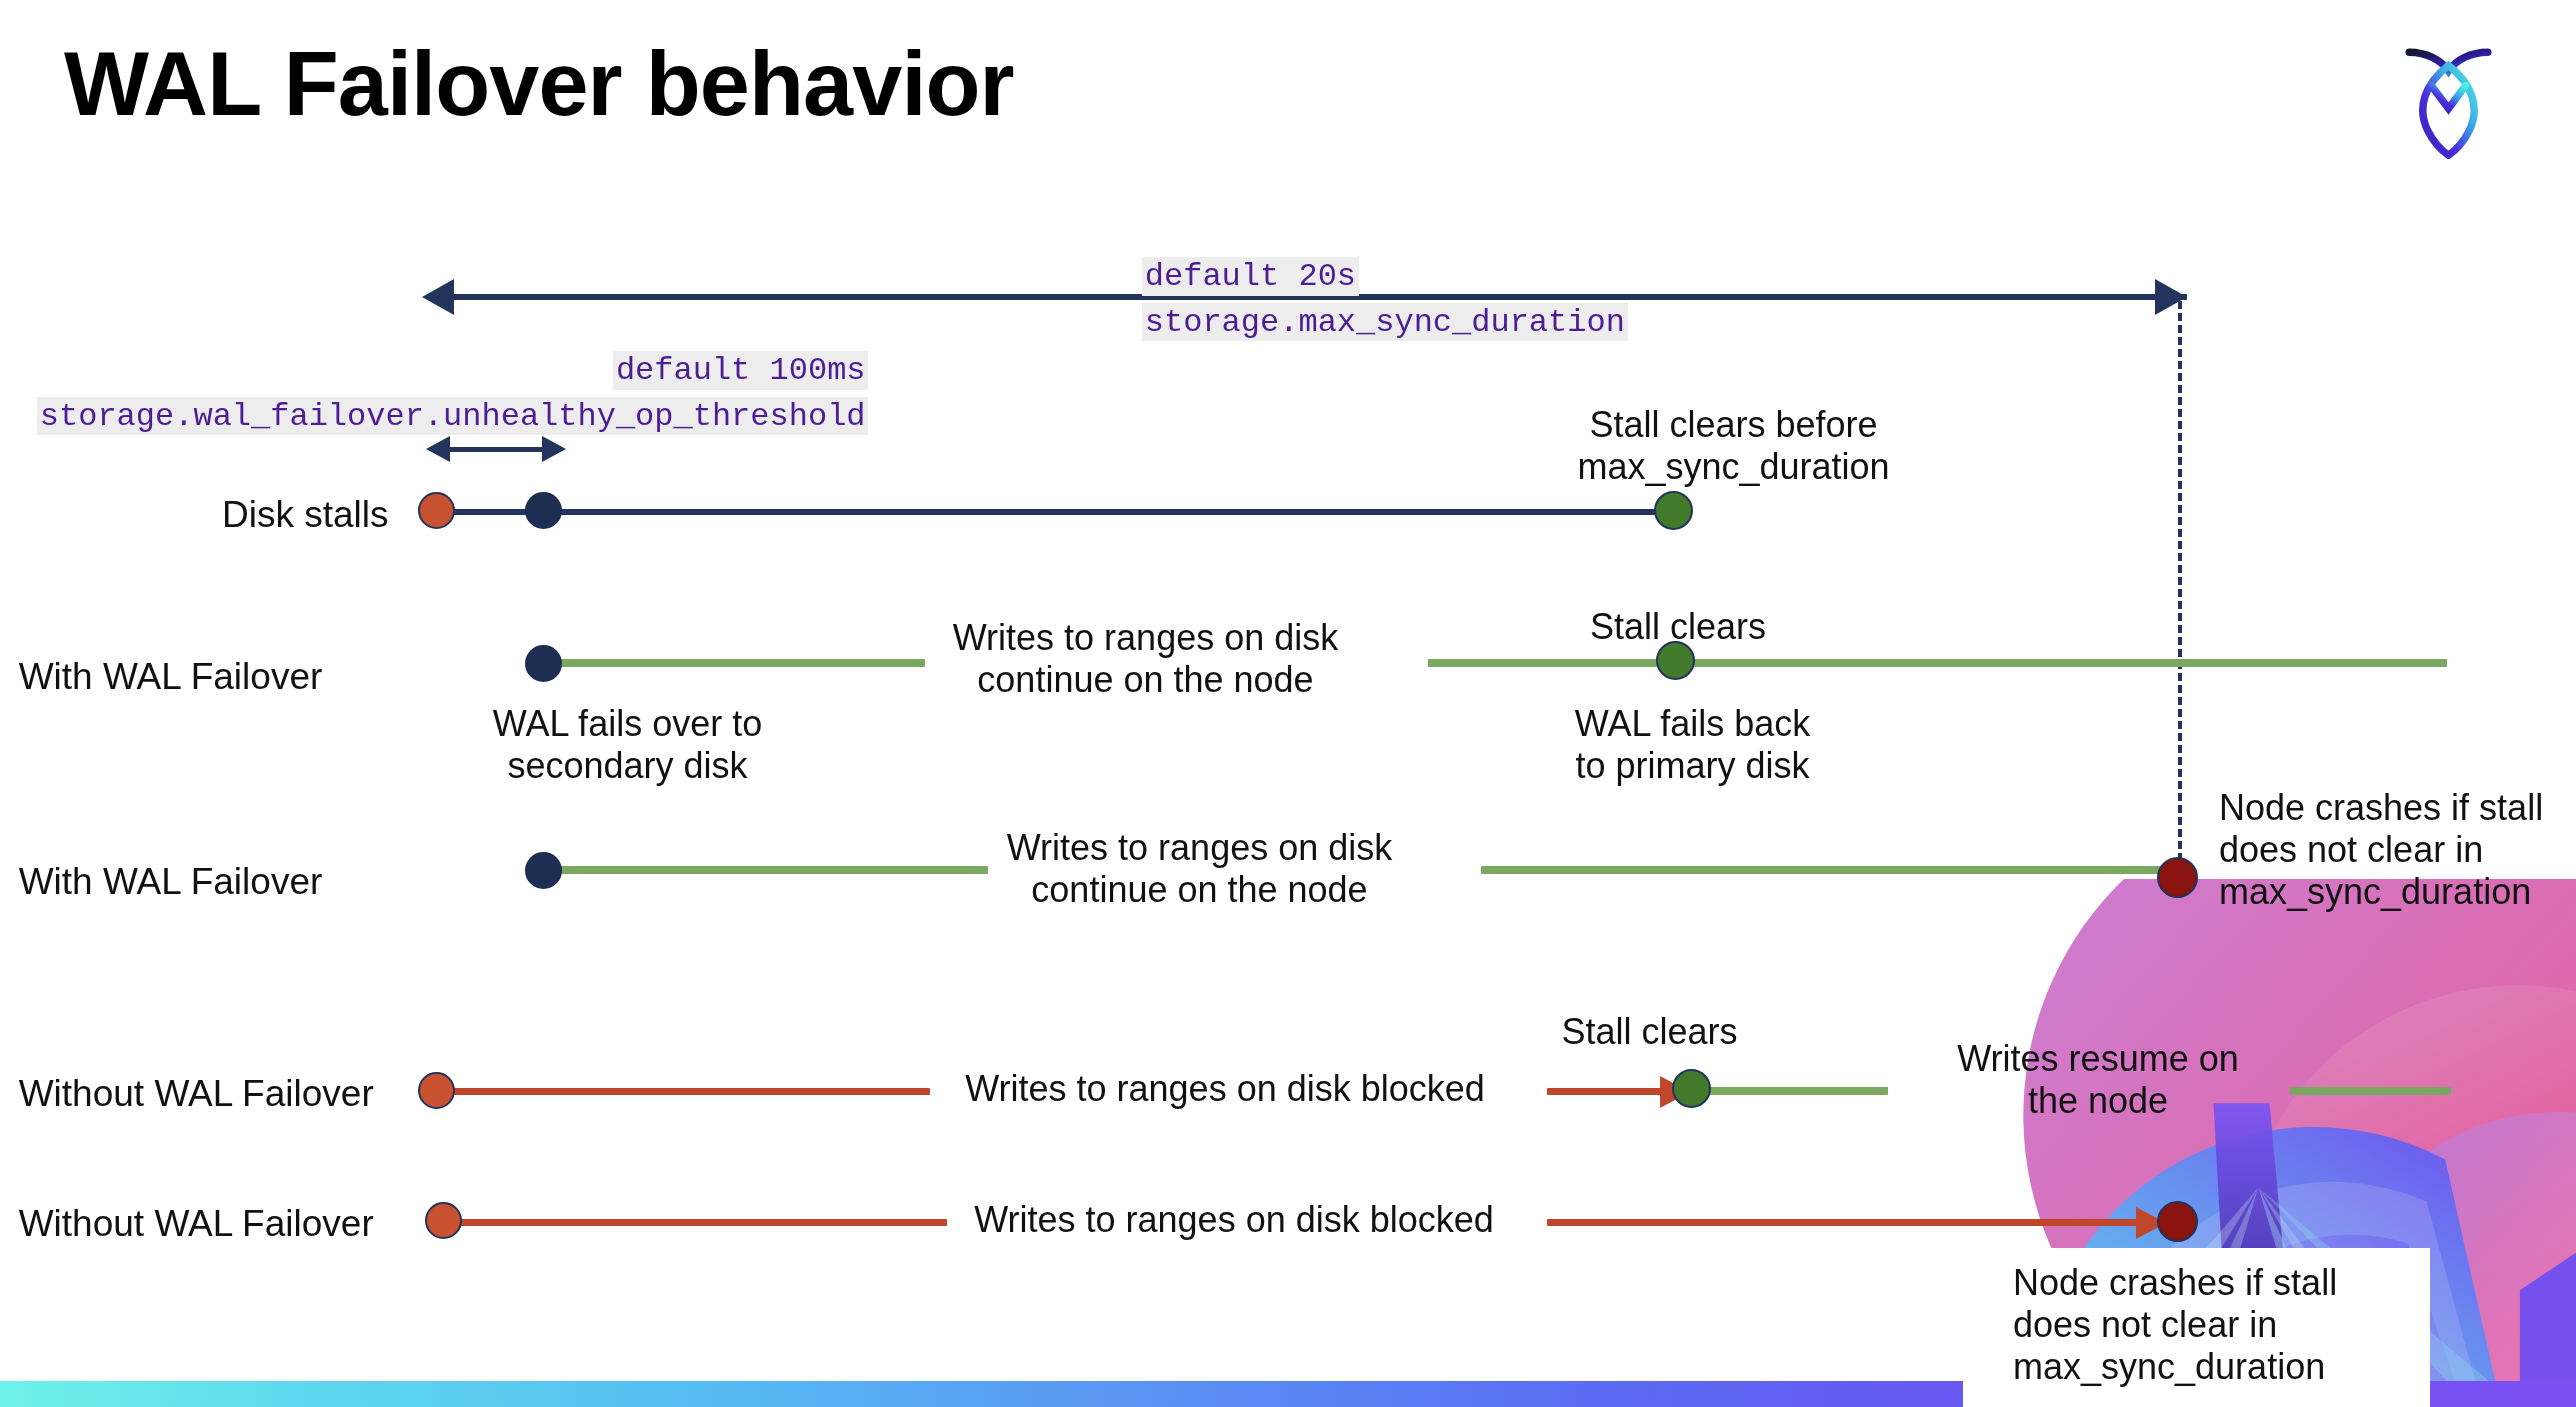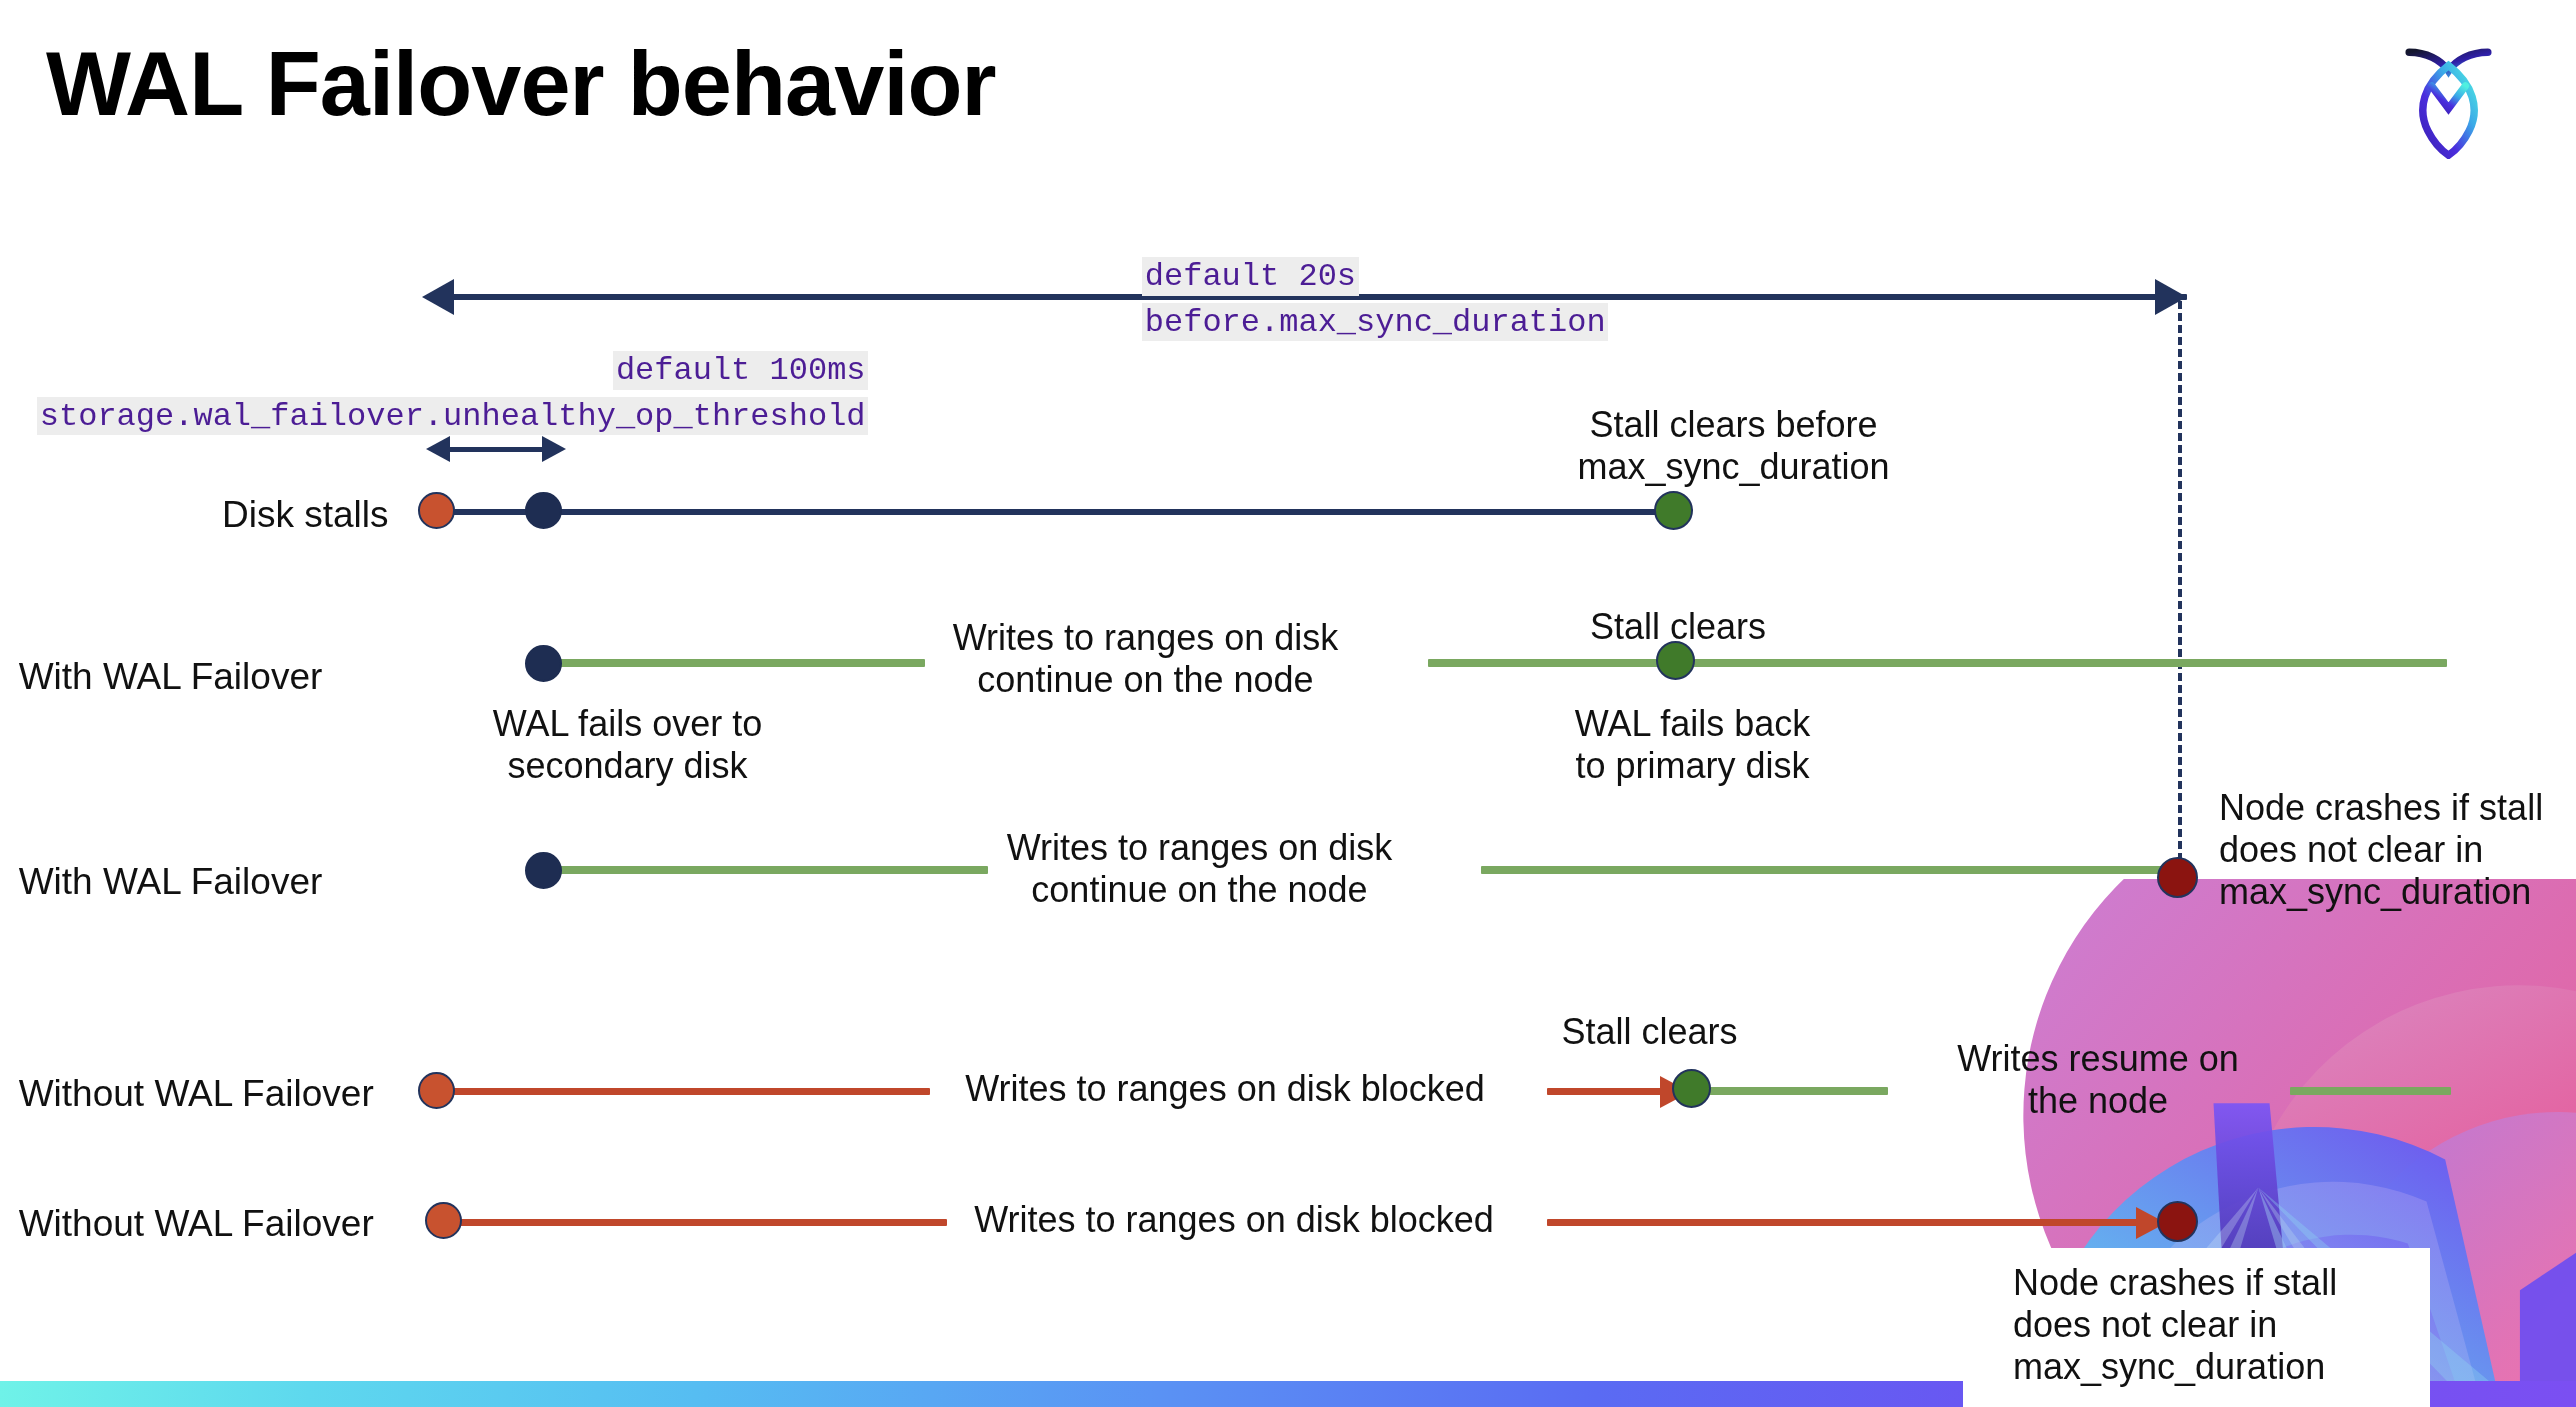--- a/index.html
+++ b/index.html
@@ -16,21 +16,21 @@
     position: relative;
     width: 2576px;
     height: 1408px;
     overflow: hidden;
     background: #ffffff;
   }
 
   
   #title {
     position: absolute;
-    left: 46px;
+    left: 64px;
     top: 37px;
     font-size: 90px;
     font-weight: bold;
     letter-spacing: -0.9px;
     line-height: 1.05;
     color: #000000;
     white-space: nowrap;
   }
 
   
@@ -268,21 +268,21 @@
   <div id="bottom-bar"></div>
 
   <div class="seg navy" style="left:447px; top:294px; width:1740px;"></div>
   <div class="tri left-navy" style="left:422px; top:279px;"></div>
   <div class="tri right-navy" style="left:2155px; top:279px;"></div>
 
   <div class="vdash" style="left:2178px; top:301px; height:572px;"></div>
 
   <div class="code" style="left:1142px; top:254px;">
     <div><span>default 20s</span></div>
-    <div><span>before.max_sync_duration</span></div>
+    <div><span>storage.max_sync_duration</span></div>
   </div>
 
   <div class="code" style="left:37px; top:348px;text-align:right;">
     <div><span>default 100ms</span></div>
     <div><span>storage.wal_failover.unhealthy_op_threshold</span></div>
   </div>
 
   <div class="seg navy" style="left:447px; top:447px; width:103px; height:4.7px;"></div>
   <div class="tri left-navy-sm" style="left:426px; top:436px;"></div>
   <div class="tri right-navy-sm" style="left:542px; top:436px;"></div>

